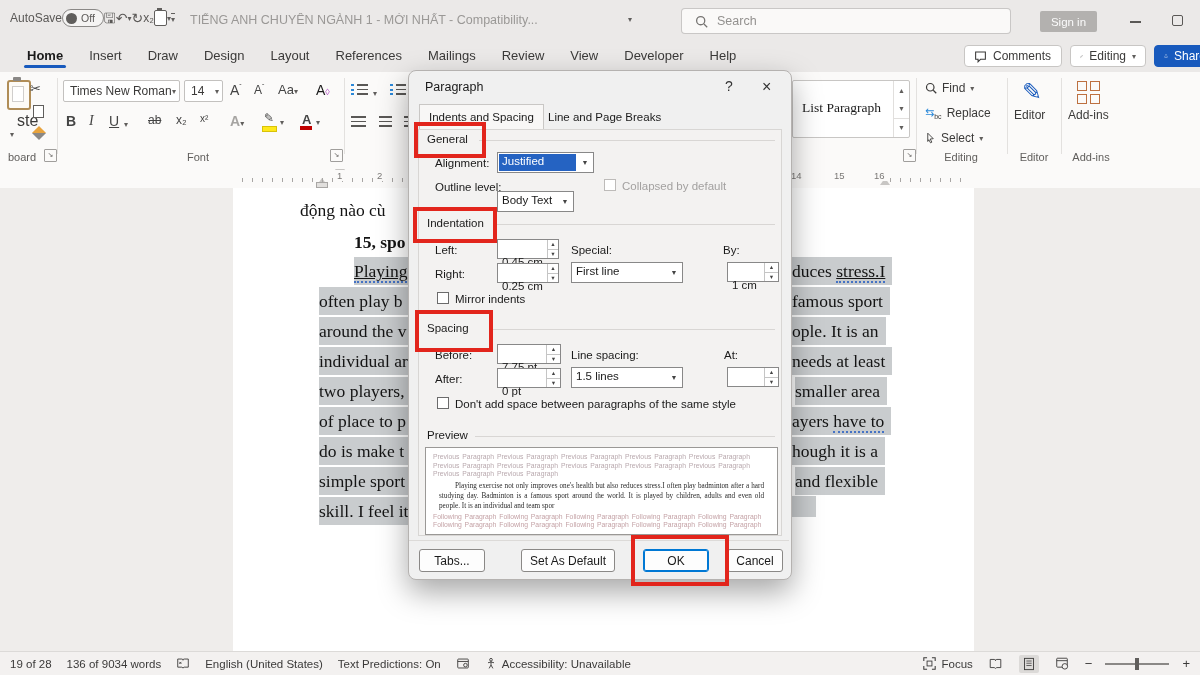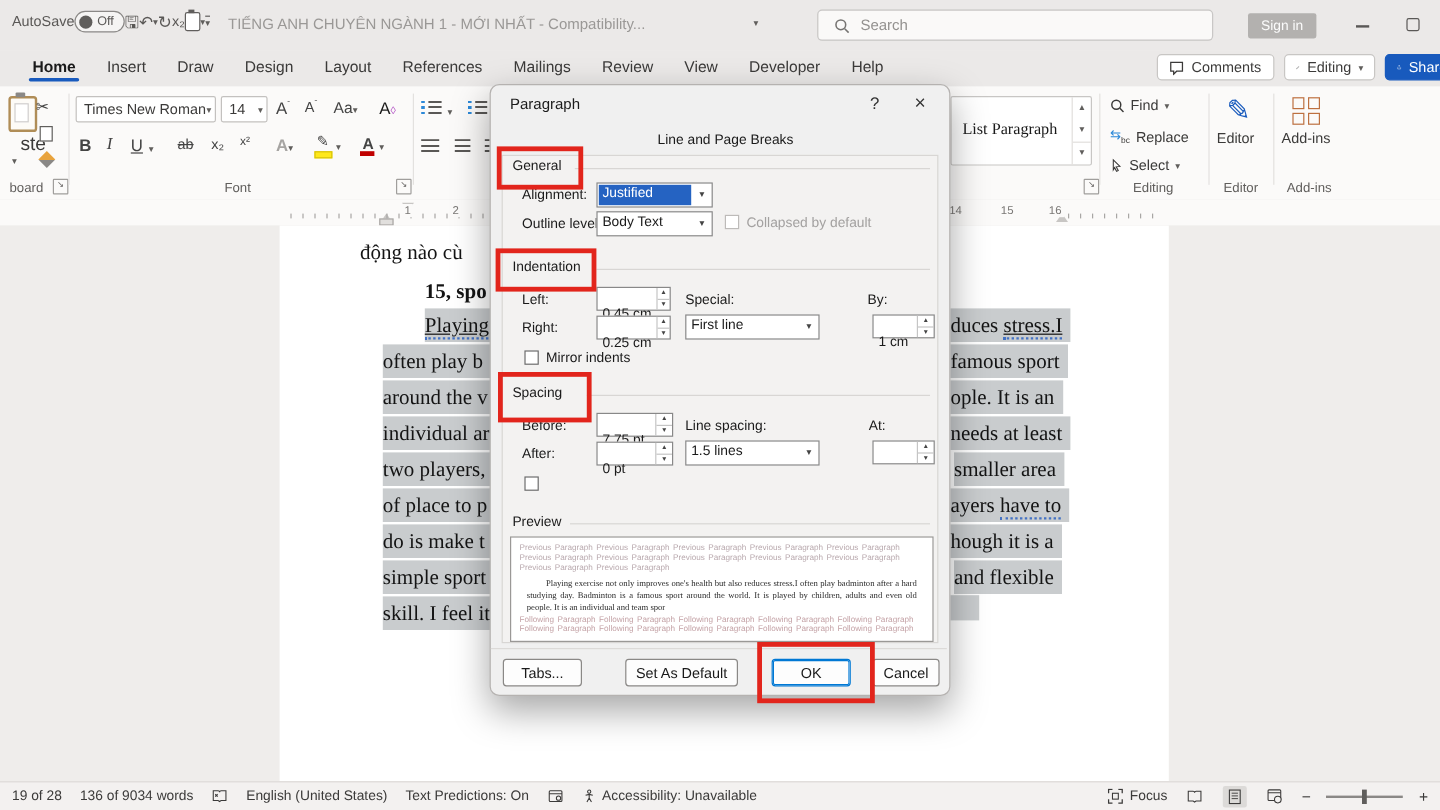--- a/index.html
+++ b/index.html
@@ -354,32 +354,33 @@
     <div class="docline sel" style="left: 792px; top: 407px;"><span>ayers </span><span class="du">have to</span></div>
     <div class="docline sel" style="left: 792px; top: 437px;"><span>hough it is a</span></div>
     <div class="docline sel" style="left: 795px; top: 467px;"><span>and flexible</span></div>
   </div>
 
 <div id="dialog">
   <div class="dlg-title">Paragraph</div>
   <div class="dlg-x" style="left:316px">?</div>
   <div class="dlg-x" style="left:353px;font-size:16px">×</div>
 
+  <div class="dlg-tab active" style="left:10px">Indents and Spacing</div>
   <div class="dlg-tab" style="left:130px">Line and Page Breaks</div>
   <div class="dlg-panel"></div>
 
   <div class="sec-label" style="left:18px;top:62px">General</div>
   <div class="sec-line" style="left:70px;top:69px;width:296px"></div>
   <div class="dlg-label" style="left:26px;top:86px">Alignment:</div>
   <div class="dlg-combo selblue" style="left:88px;top:81px;width:97px">
     <span class="val">Justified</span>
       <span class="dchev">▼</span>
   </div>
   <div class="dlg-label" style="left:26px;top:110px">Outline level:</div>
-  <div class="dlg-combo" style="left:88px;top:105px;width:97px">
+  <div class="dlg-combo" style="left:88px;top:120px;width:77px">
     <span class="val">Body Text</span>
       <span class="dchev">▼</span>
   </div>
   <div class="chk dis" style="left:195px;top:108px"></div>
   <div class="dlg-label dis" style="left:213px;top:109px">Collapsed by default</div>
 
   <div class="sec-label" style="left:18px;top:146px">Indentation</div>
   <div class="sec-line" style="left:88px;top:153px;width:278px"></div>
   <div class="dlg-label" style="left:26px;top:173px">Left:</div>
   <div class="dlg-spin" style="left:88px;top:168px;width:62px">
@@ -438,20 +439,21 @@
       <span class="dchev">▼</span>
   </div>
   <div class="dlg-spin" style="left:318px;top:296px;width:52px">
     <span class="val"></span>
     <span class="spin-col">
         <span>▲</span>
         <span style="border-top:1px solid #c5c5c5">▼</span>
       </span>
   </div>
   <div class="chk" style="left:28px;top:326px"></div>
+  <div class="dlg-label" style="left:46px;top:327px">Don't add space between paragraphs of the same style</div>
 
   <div class="sec-label" style="left:18px;top:358px">Preview</div>
   <div class="sec-line" style="left:66px;top:365px;width:300px"></div>
   <div class="pv-box">
     <div class="pv-gray">Previous Paragraph Previous Paragraph Previous Paragraph Previous Paragraph Previous Paragraph Previous Paragraph Previous Paragraph Previous Paragraph Previous Paragraph Previous Paragraph Previous Paragraph Previous Paragraph</div>
     <div class="pv-main">Playing exercise not only improves one's health but also reduces stress.I often play badminton after a hard studying day. Badminton is a famous sport around the world. It is played by children, adults and even old people. It is an individual and team spor</div>
     <div class="pv-gray" style="color:#c4a2a6">Following Paragraph Following Paragraph Following Paragraph Following Paragraph Following Paragraph Following Paragraph Following Paragraph Following Paragraph Following Paragraph Following Paragraph</div>
   </div>
 
   <div class="ftr-line"></div>

